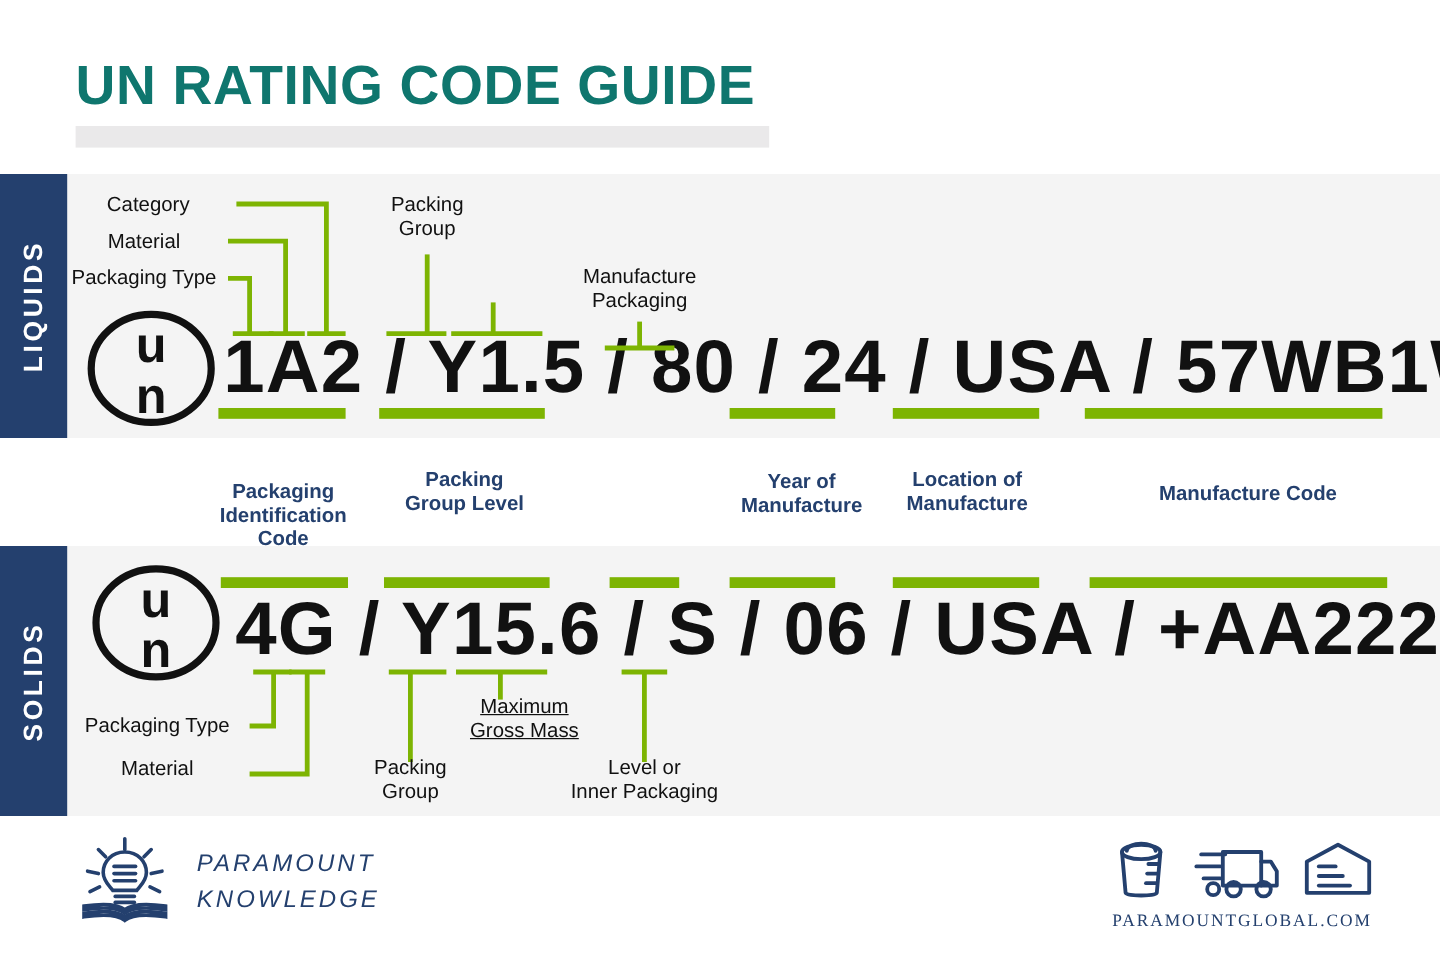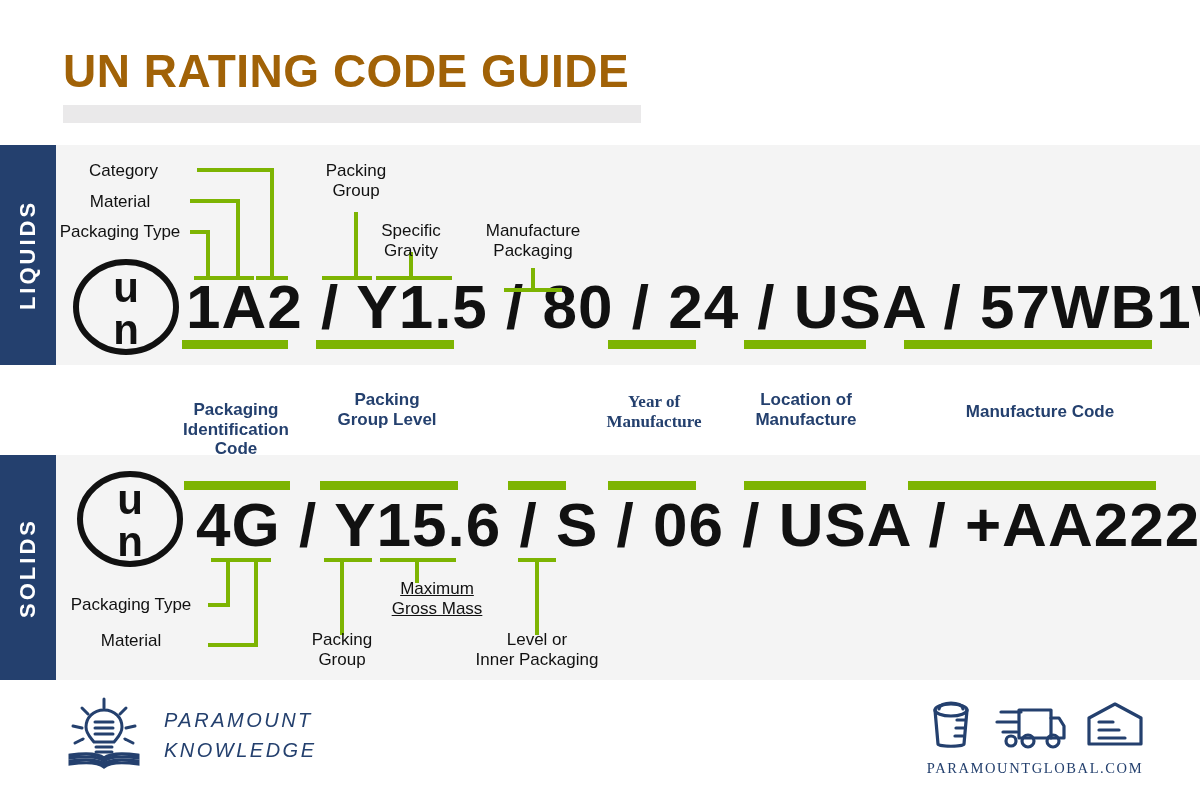--- a/index.html
+++ b/index.html
@@ -13,21 +13,21 @@
   }
   .canvas{position:relative;width:1200px;height:800px;overflow:hidden;}
 
   
   .bg-deco{position:absolute;left:0;top:0;width:1200px;height:800px;z-index:0;pointer-events:none;}
 
   
   .title-wrap{position:absolute;left:63px;top:48px;z-index:5;}
   .title{
     font-size:46px;font-weight:bold;letter-spacing:0.5px;
-    color:#a16207;line-height:1;white-space:nowrap;
+    color:#0f766e;line-height:1;white-space:nowrap;
     font-family:"Liberation Sans", sans-serif;
   }
   .title-rule{position:absolute;left:63px;top:105px;width:578px;height:18px;background:#EAE9EA;z-index:4;}
 
   
   .row{position:absolute;left:0;width:1200px;z-index:3;}
   .row-liquids{top:145px;height:220px;}
   .row-solids{top:455px;height:225px;}
   .row-bg{position:absolute;left:56px;top:0;right:0;bottom:0;background:#F4F4F4;}
   .row-mid{position:absolute;left:0;top:365px;width:1200px;height:90px;background:#FFFFFF;z-index:3;}
@@ -144,24 +144,20 @@
 
   <div class="lbl r" style="left:52px;top:222px;width:136px;">Packaging Type</div>
   <div class="lbl r" style="left:52px;top:192px;width:136px;">Material</div>
   <div class="lbl r" style="left:52px;top:161px;width:143px;">Category</div>
 
   <div class="lbl c" style="left:306px;top:161px;width:100px;">
     <div>Packing</div>
     <div>Group</div>
   </div>
 
-  <div class="lbl c" style="left:361px;top:221px;width:100px;">
-    <div>Specific</div>
-    <div>Gravity</div>
-  </div>
 
   <div class="lbl c" style="left:473px;top:221px;width:120px;">
     <div>Manufacture</div>
     <div>Packaging</div>
   </div>
 
   <div class="gbar" style="left:182px;top:340px;width:106px;height:9px;"></div>
   <div class="gbar" style="left:316px;top:340px;width:138px;height:9px;"></div>
   <div class="gbar" style="left:608px;top:340px;width:88px;height:9px;"></div>
   <div class="gbar" style="left:744px;top:340px;width:122px;height:9px;"></div>
@@ -173,21 +169,21 @@
     <div>Packaging</div>
     <div>Identification</div>
     <div>Code</div>
   </div>
 
   <div class="cap" style="left:312px;top:390px;width:150px;">
     <div>Packing</div>
     <div>Group Level</div>
   </div>
 
-  <div class="cap" style="left:586px;top:392px;width:136px;font-family:Liberation Serif, serif;">
+  <div class="cap" style="left:600px;top:392px;width:136px;">
     <div>Year of</div>
     <div>Manufacture</div>
   </div>
 
   <div class="cap" style="left:732px;top:390px;width:148px;">
     <div>Location of</div>
     <div>Manufacture</div>
   </div>
 
   <div class="cap" style="left:930px;top:402px;width:220px;">Manufacture Code</div>

